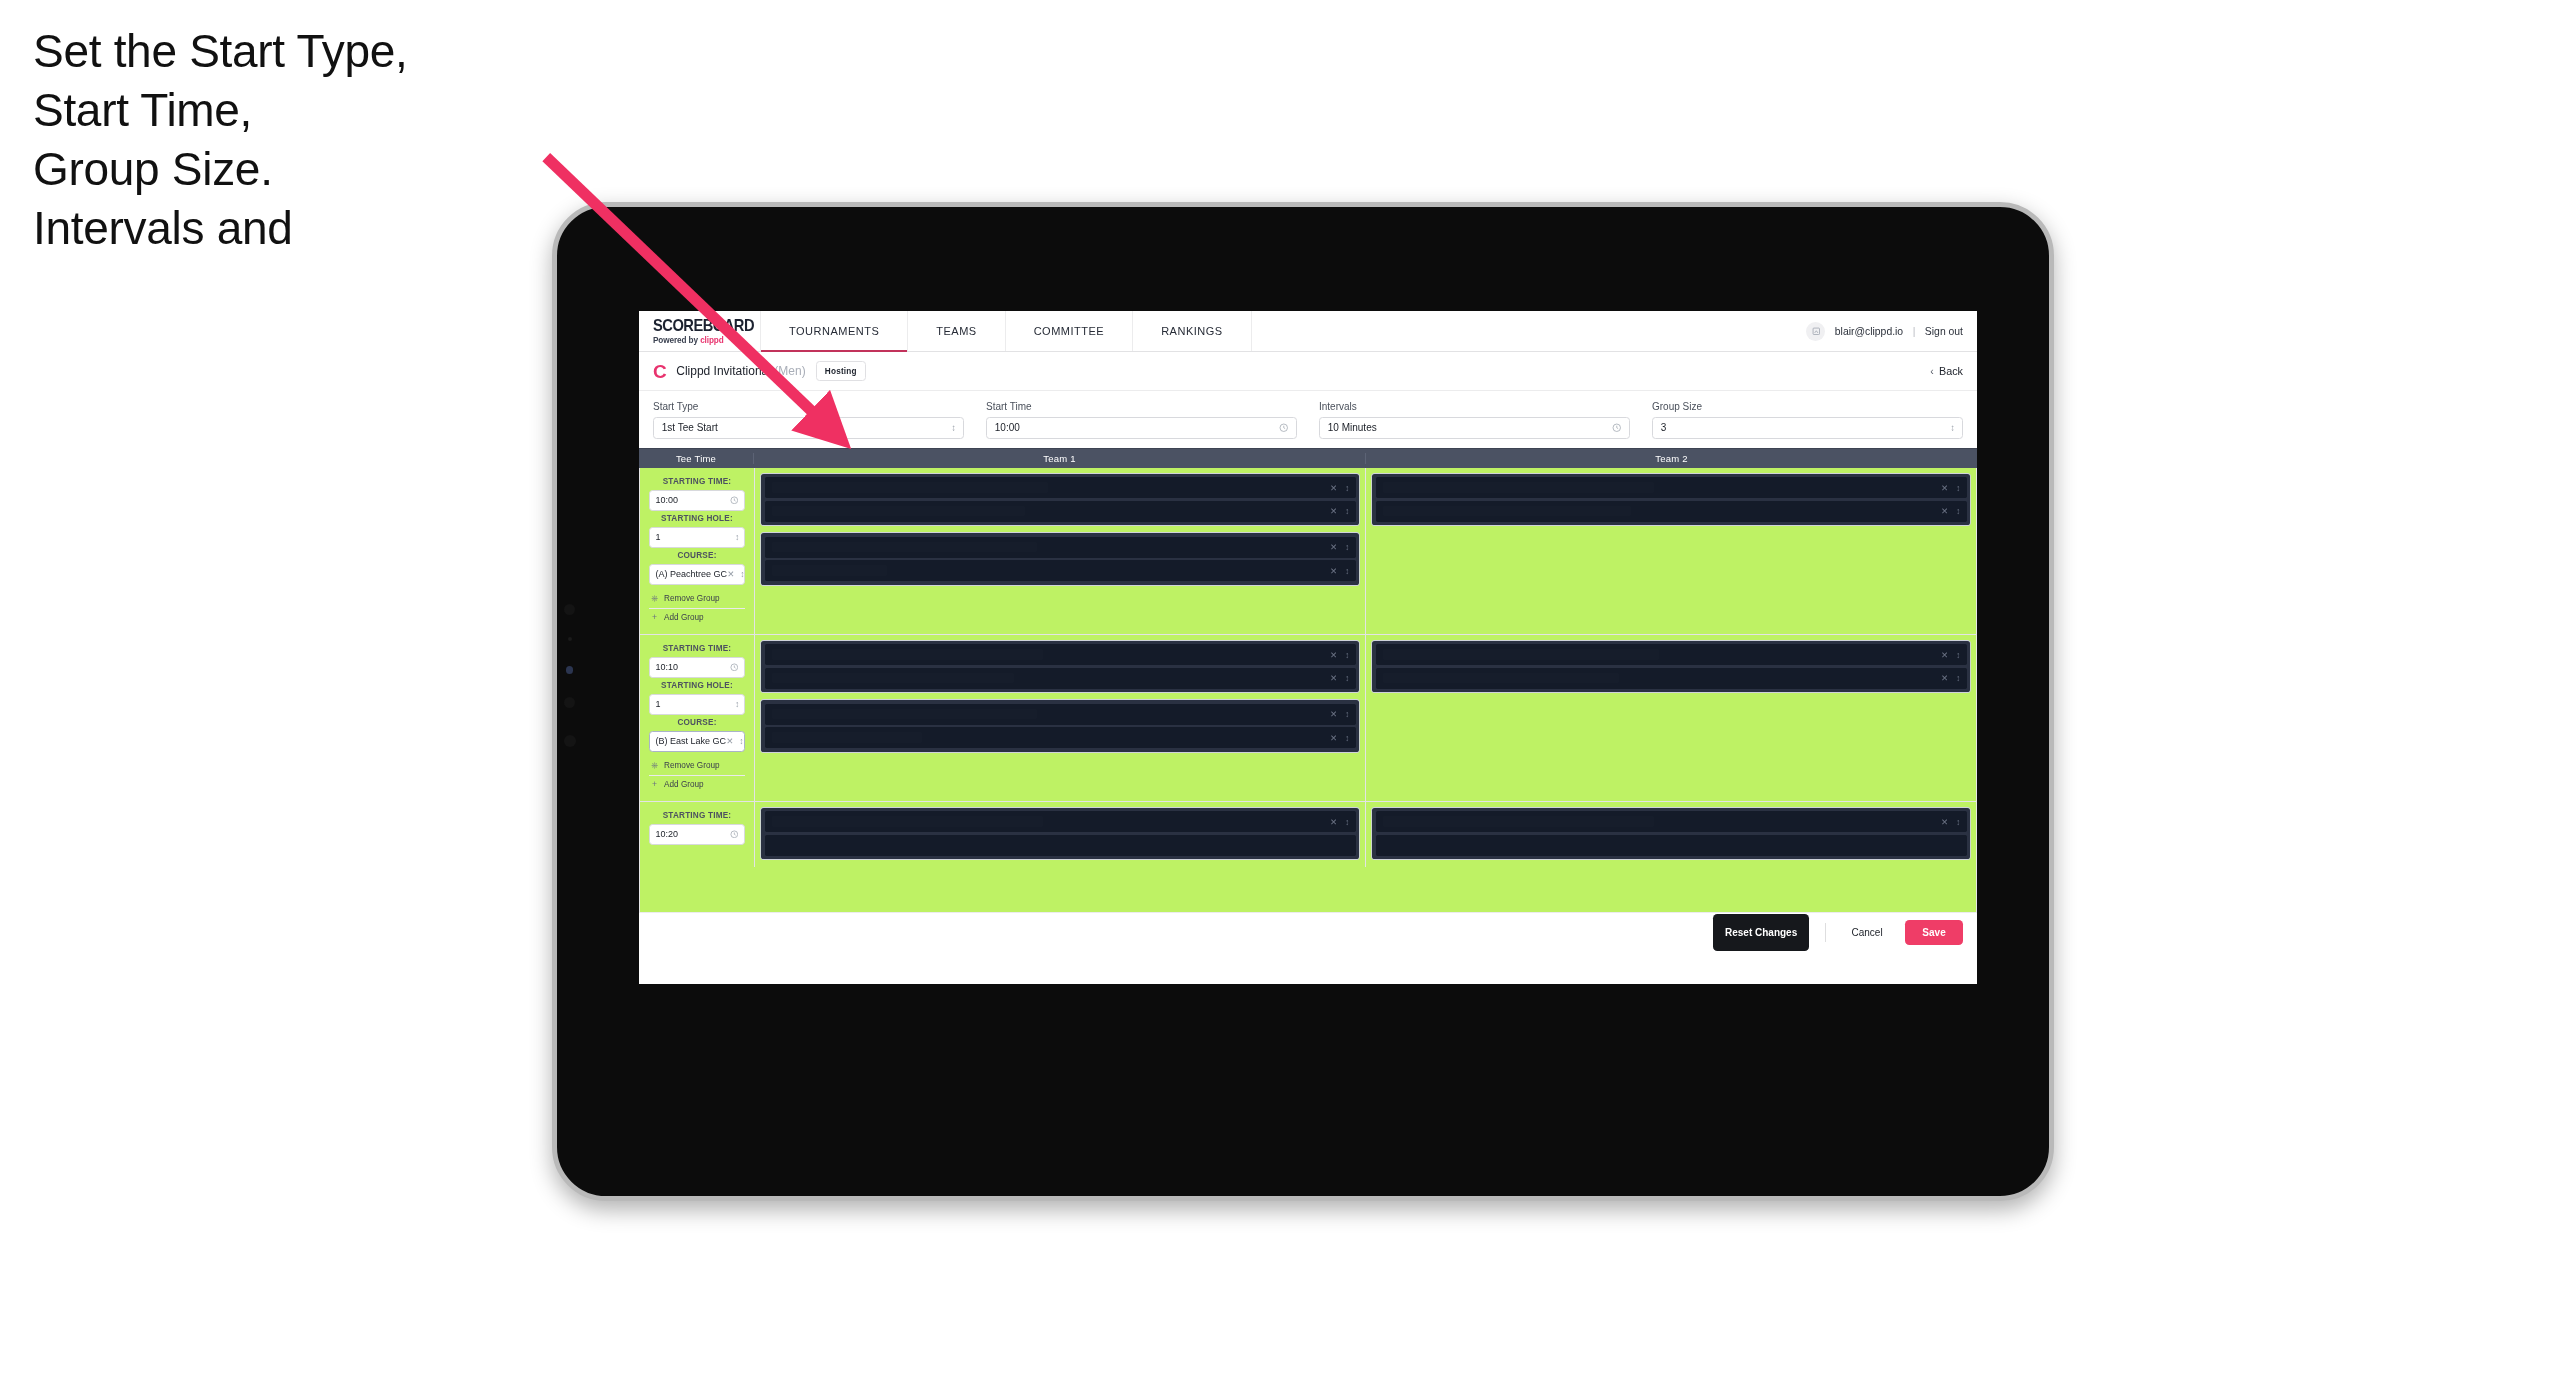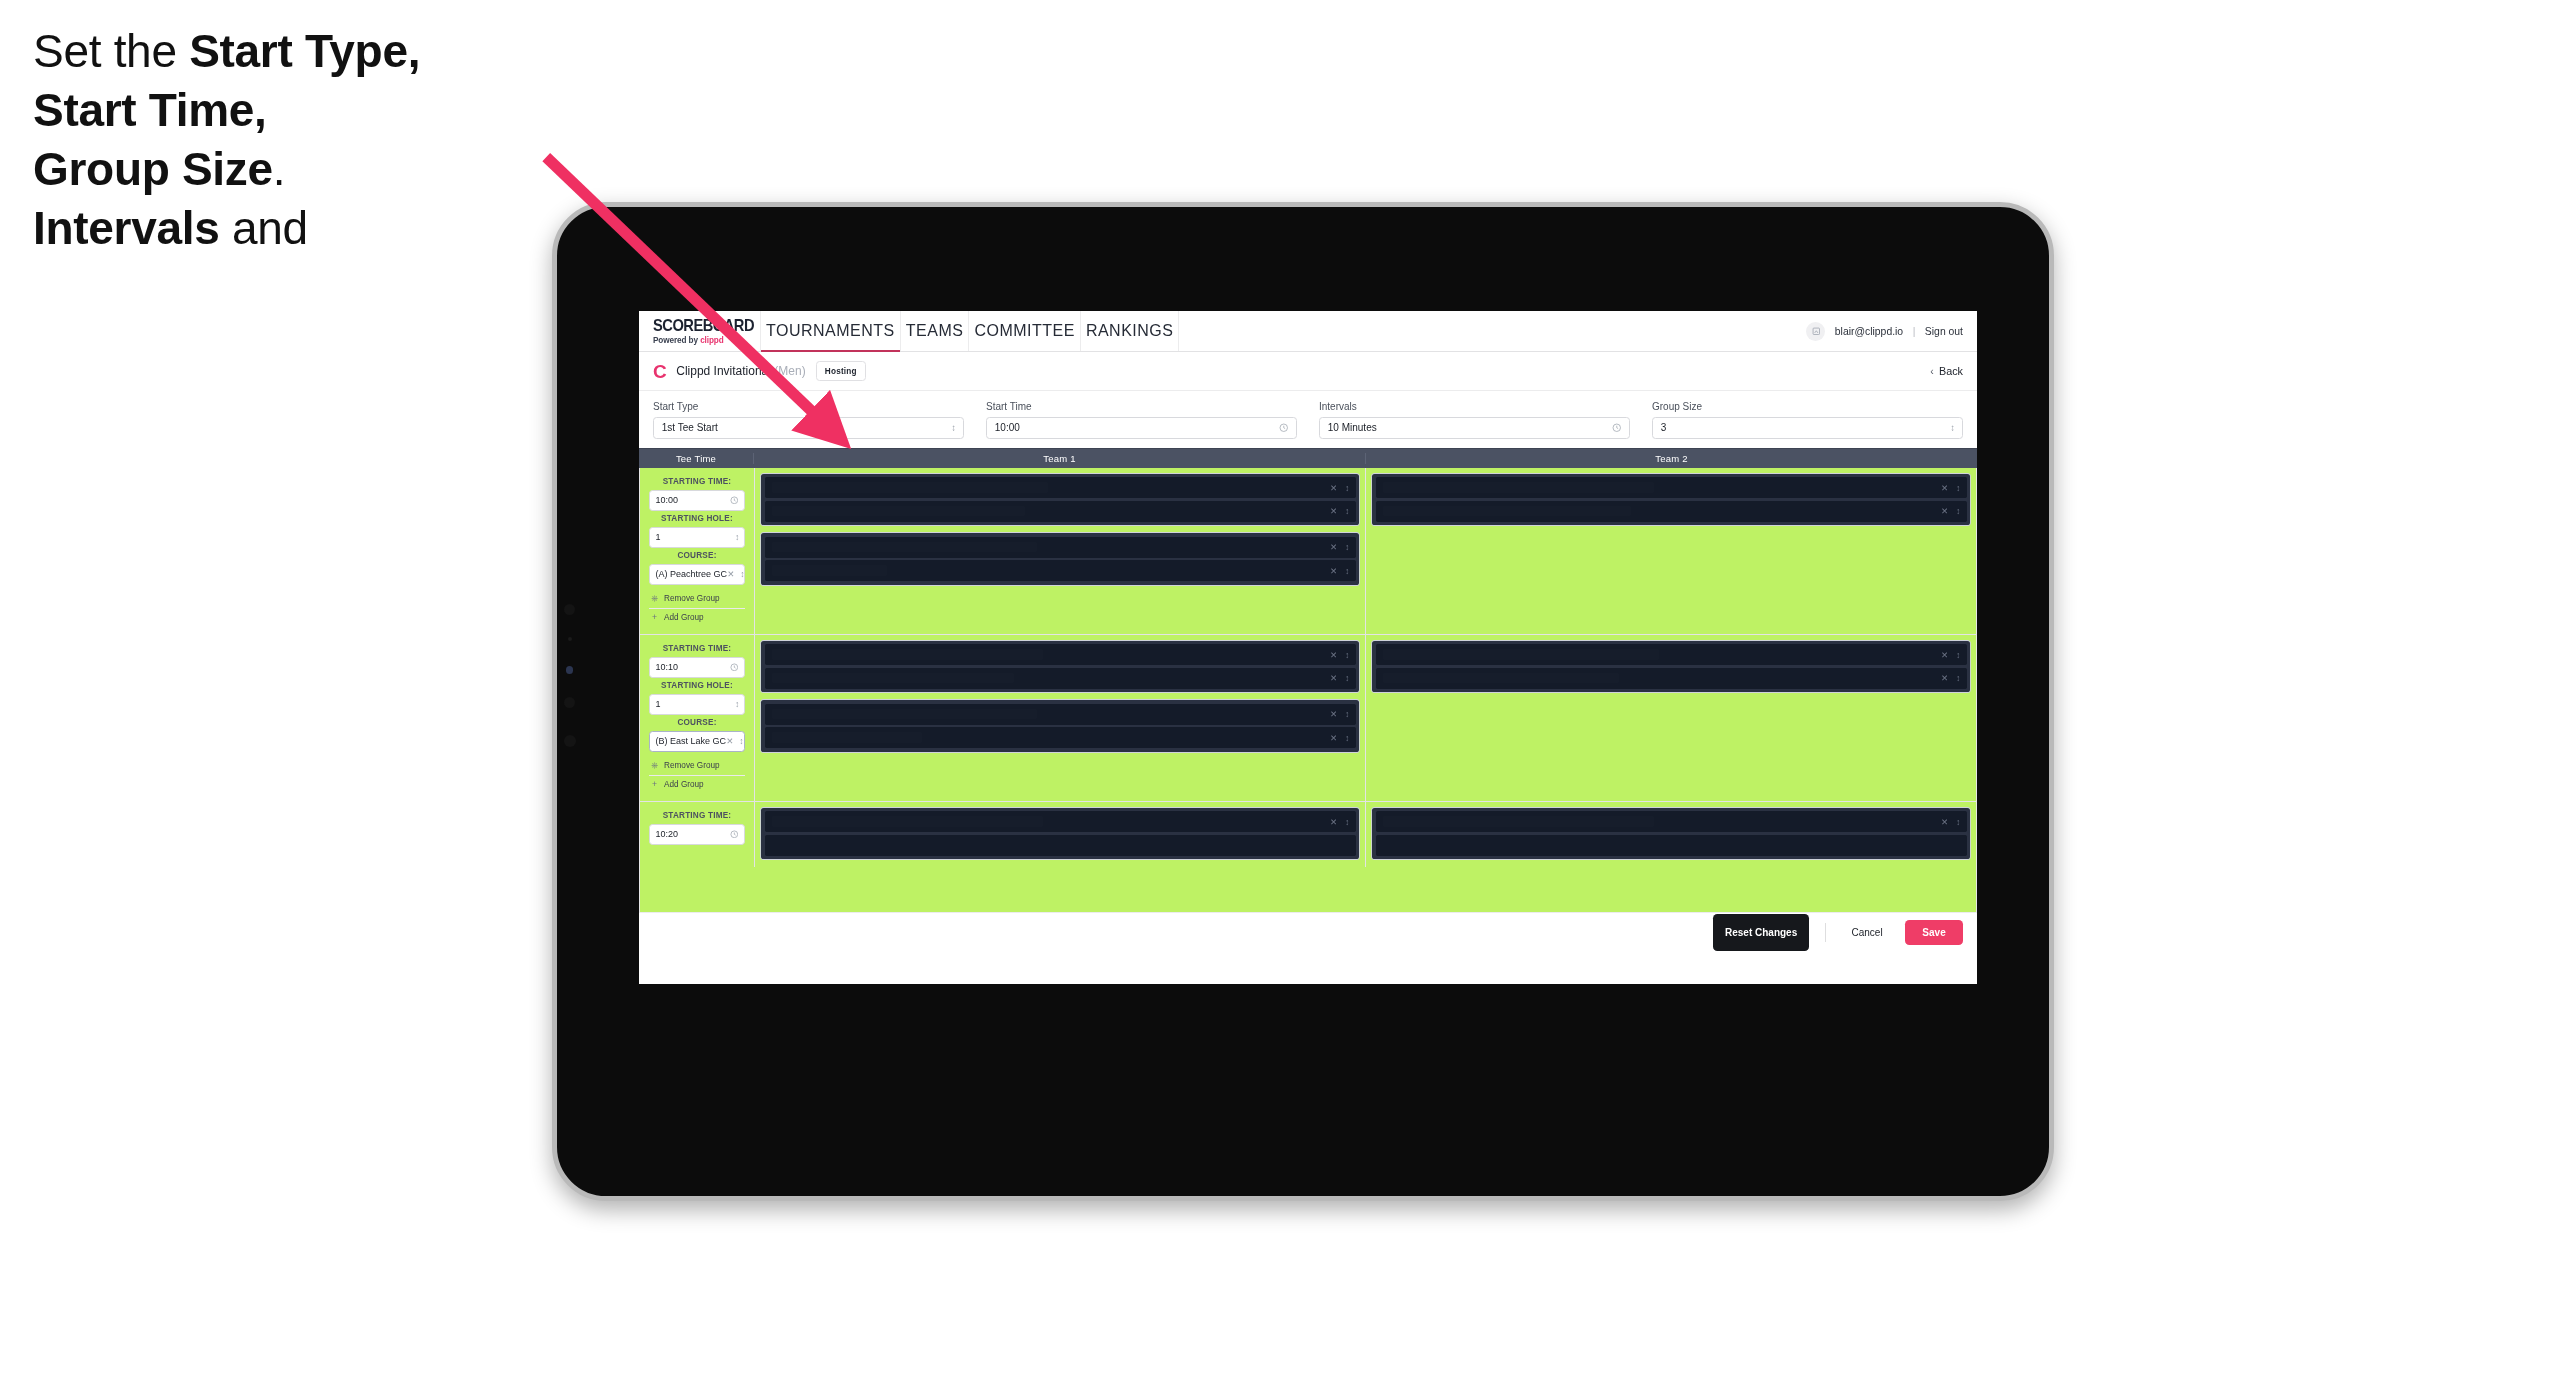--- a/index.html
+++ b/index.html
@@ -10,21 +10,21 @@
     overflow: hidden;
   }
   .stage { position: relative; width: 2576px; height: 1386px; background:#fff; }
 
   
   .caption {
     position: absolute; left: 33px; top: 22.4px; width: 552px;
     font-size: 46px; line-height: 1.28; color: #111; font-weight: 400;
     letter-spacing: -0.3px;
   }
-  .caption b { font-weight: 700; }
+  .caption b { font-weight: 400; }
 
   
   .tablet {
     position: absolute; left: 552px; top: 202px;
     width: 1502px; height: 999px;
     background: #0c0c0c;
     border-radius: 54px;
     border: 5.2px solid #b9b9b9;
     box-shadow: 0 8.6px 22.4px rgba(0,0,0,.30);
   }
@@ -55,22 +55,22 @@
   .brand-title {
     font-size: 14.7px; font-weight: 800; letter-spacing: -0.5px; color:#1c2230;
     font-family: "Liberation Sans", sans-serif;
     transform: scaleY(1.12); transform-origin: left center;
   }
   .brand-sub { font-size: 8.2px; color:#3a4150; margin-top:2.6px; letter-spacing:-0.1px;}
   .brand-sub span { color:#e8336e; font-weight:700; }
 
   .navtabs { display:flex; align-items:stretch; }
   .navtab {
-    display:flex; align-items:center; padding: 0 5px;
-    font-size: 16px; letter-spacing: 0.5px; color:#262b36;
+    display:flex; align-items:center; padding: 0 28px;
+    font-size: 11px; letter-spacing: 0.5px; color:#262b36;
     border-right: 0.9px solid #ececed;
     position: relative; cursor: pointer;
   }
   .navtab:first-child { border-left: 0.9px solid #ececed; }
   .navtab.active::after {
     content:""; position:absolute; left:0; right:0; bottom:-0.9px; height:2.2px;
     background:#c2325b;
   }
   .nav-right {
     margin-left:auto; display:flex; align-items:center; gap:9.5px; padding-right:14px;

